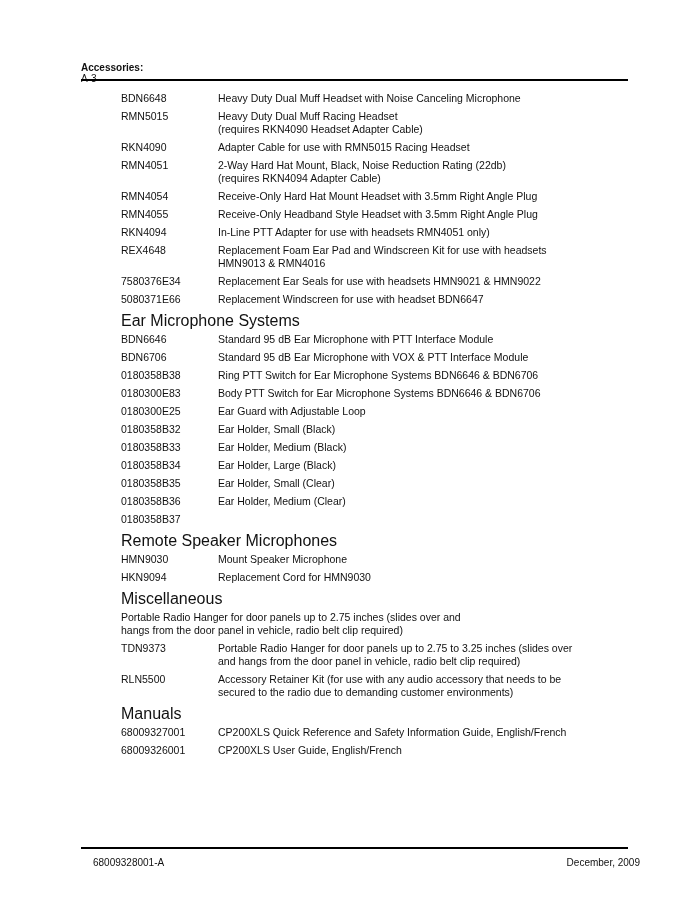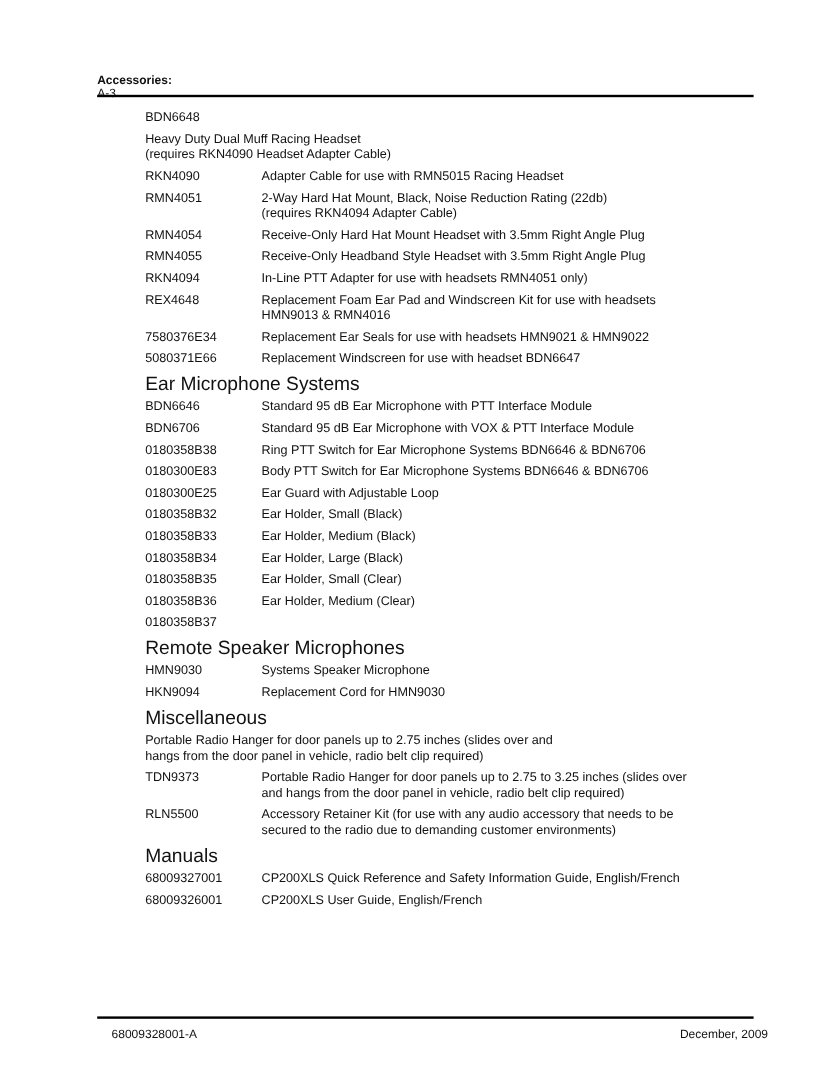--- a/index.html
+++ b/index.html
@@ -39,22 +39,26 @@
 
 <div class="header">
   <span class="title">Accessories:</span>
   <span>A-3</span>
 </div>
 <div class="rule-top"></div>
 
 <div class="content" id="content">
     <div class="row">
       <div class="pn">BDN6648</div>
-    </div>
-    <div class="row">
+      <div class="desc">
+        <div>Heavy Duty Dual Muff Headset with Noise Canceling Microphone</div>
+      </div>
+    </div>
+    <div class="row">
+      <div class="pn">RMN5015</div>
       <div class="desc">
         <div>Heavy Duty Dual Muff Racing Headset</div>
         <div>(requires RKN4090 Headset Adapter Cable)</div>
       </div>
     </div>
     <div class="row">
       <div class="pn">RKN4090</div>
       <div class="desc">
         <div>Adapter Cable for use with RMN5015 Racing Headset</div>
       </div>
@@ -164,21 +168,21 @@
         <div>Ear Holder, Medium (Clear)</div>
       </div>
     </div>
     <div class="row">
       <div class="pn">0180358B37</div>
     </div>
     <div class="section-title">Remote Speaker Microphones</div>
     <div class="row">
       <div class="pn">HMN9030</div>
       <div class="desc">
-        <div>Systems Speaker Microphone</div>
+        <div>Mount Speaker Microphone</div>
       </div>
     </div>
     <div class="row">
       <div class="pn">HKN9094</div>
       <div class="desc">
         <div>Replacement Cord for HMN9030</div>
       </div>
     </div>
     <div class="section-title">Miscellaneous</div>
     <div class="row">

